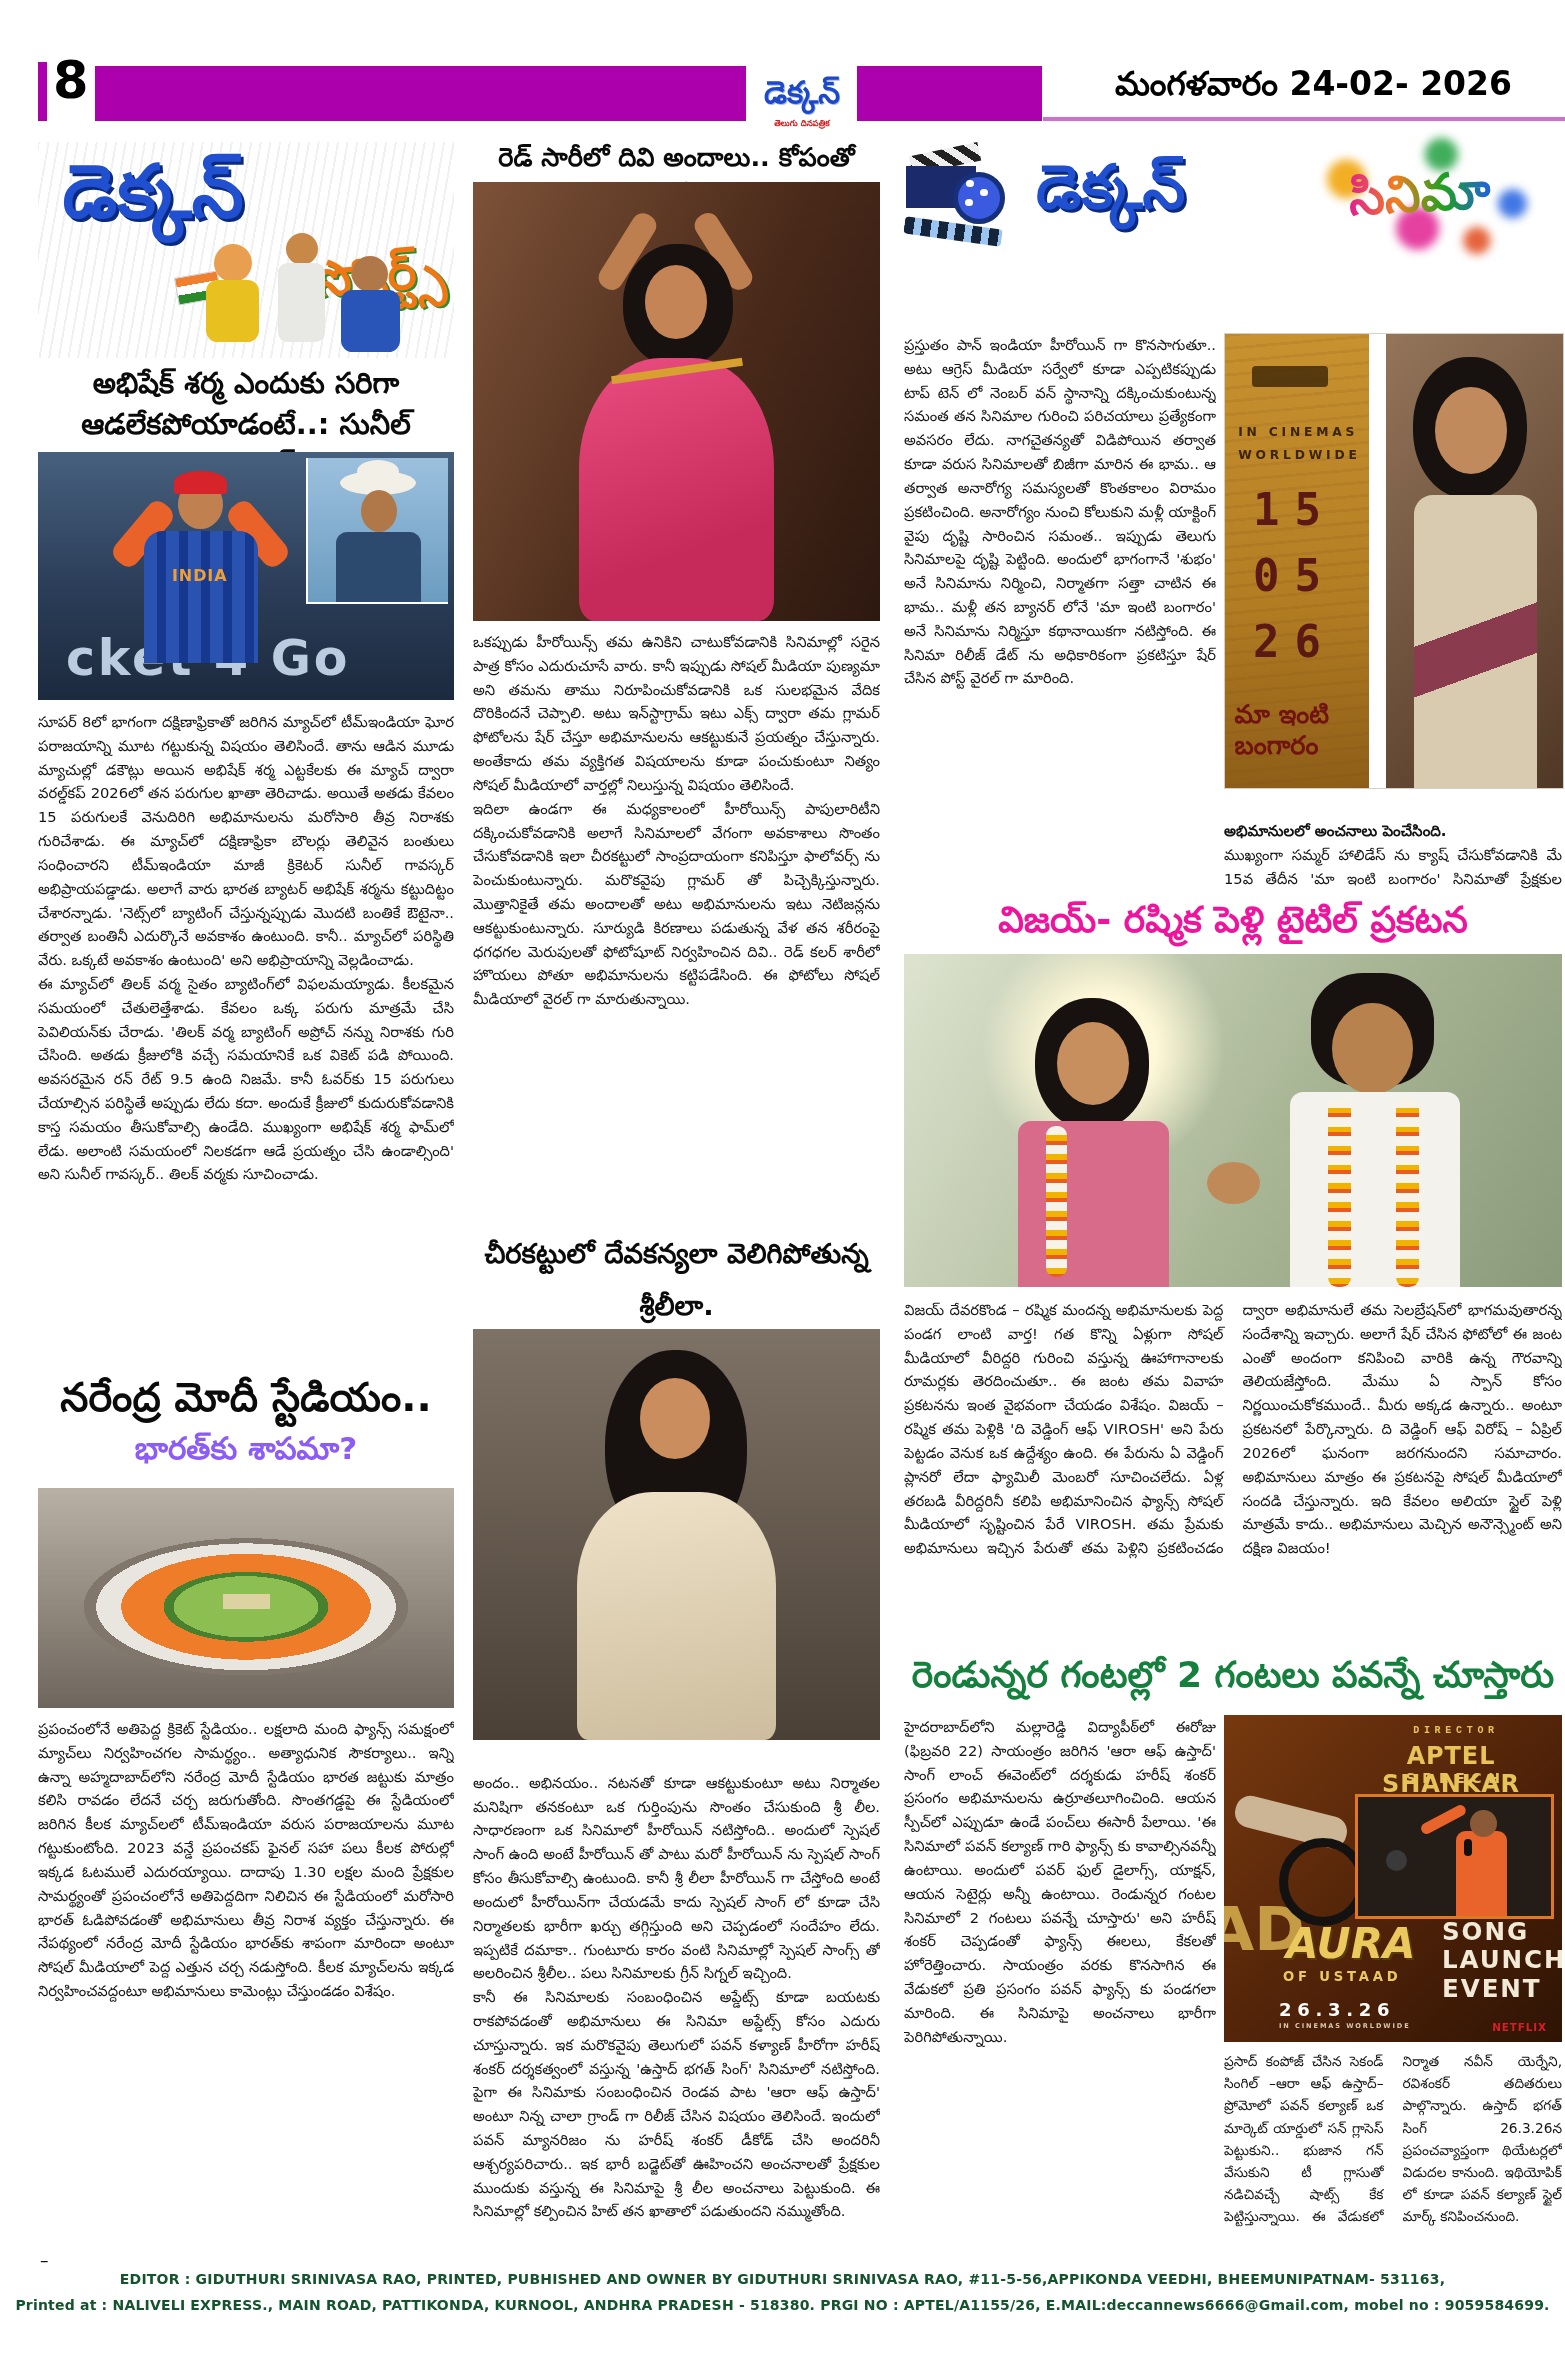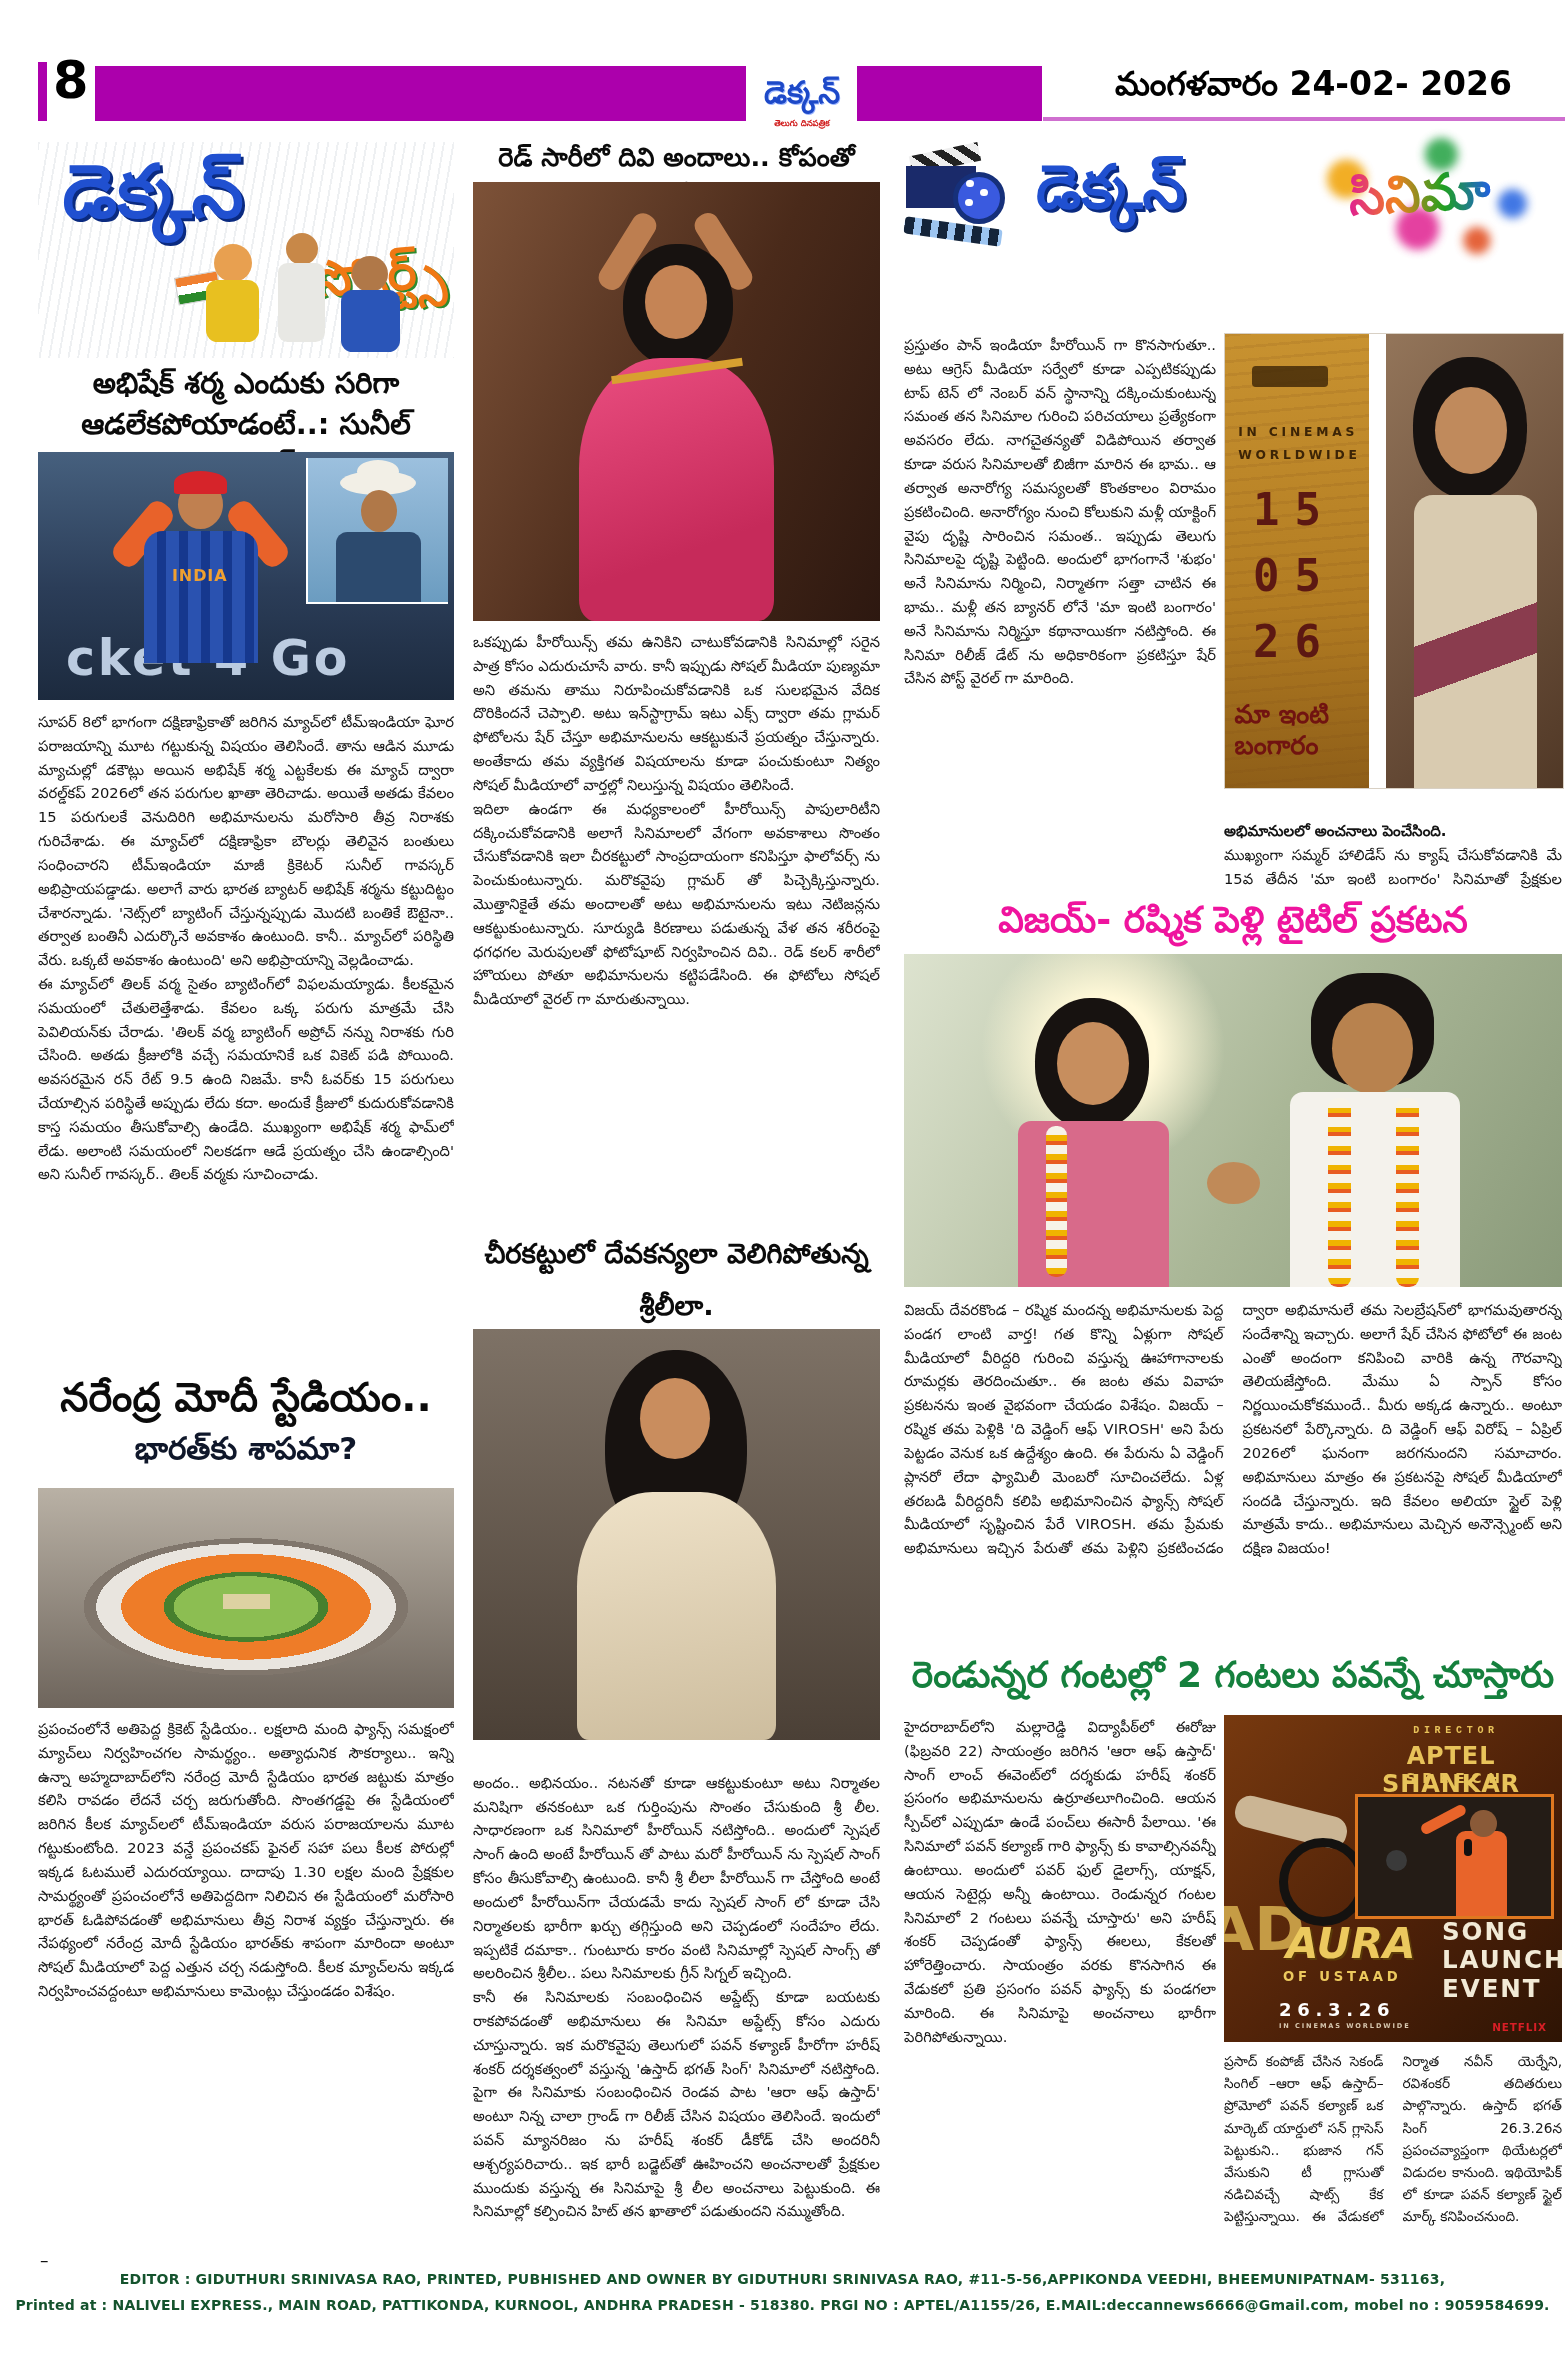--- a/index.html
+++ b/index.html
@@ -16,21 +16,21 @@
   .page-num{font-size:51px;font-weight:800;color:#000;}
   .hdr-date{font-size:33px;font-weight:800;color:#000;}
   .masthead-box{background:#fff;text-align:center;}
   .masthead-title{font-size:31px;font-weight:800;color:#1d49c8;text-shadow:0.9px 0.9px 0 #9db6ff;}
   .masthead-tag{font-size:8.5px;font-weight:700;color:#d01818;}
   .hdr-underline{background:#cf6fcf;}
 
   
   .h1-sport{font-size:29px;font-weight:800;line-height:1.4;color:#0b0b0b;}
   .h2-l1{font-size:40px;font-weight:800;color:#0b0b0b;}
-  .h2-l2{font-size:31px;font-weight:800;color:#0f172a;}
+  .h2-l2{font-size:31px;font-weight:800;color:#8b5cf6;}
   .h-divi{font-size:25.6px;font-weight:800;color:#0b0b0b;}
   .h-sree{font-size:27.4px;font-weight:800;line-height:1.9;color:#0b0b0b;}
   .h-sam{font-size:32px;font-weight:800;color:#e0331c;}
   .h-vijay{font-size:36px;font-weight:800;color:#ef149e;}
   .h-pawan{font-size:36px;font-weight:800;color:#15803d;}
 
   
   .sports-logo{background:
      repeating-linear-gradient(100deg,rgba(90,110,130,.10) 0 1.9px,transparent 1.9px 9.5px),
      #fff;}

